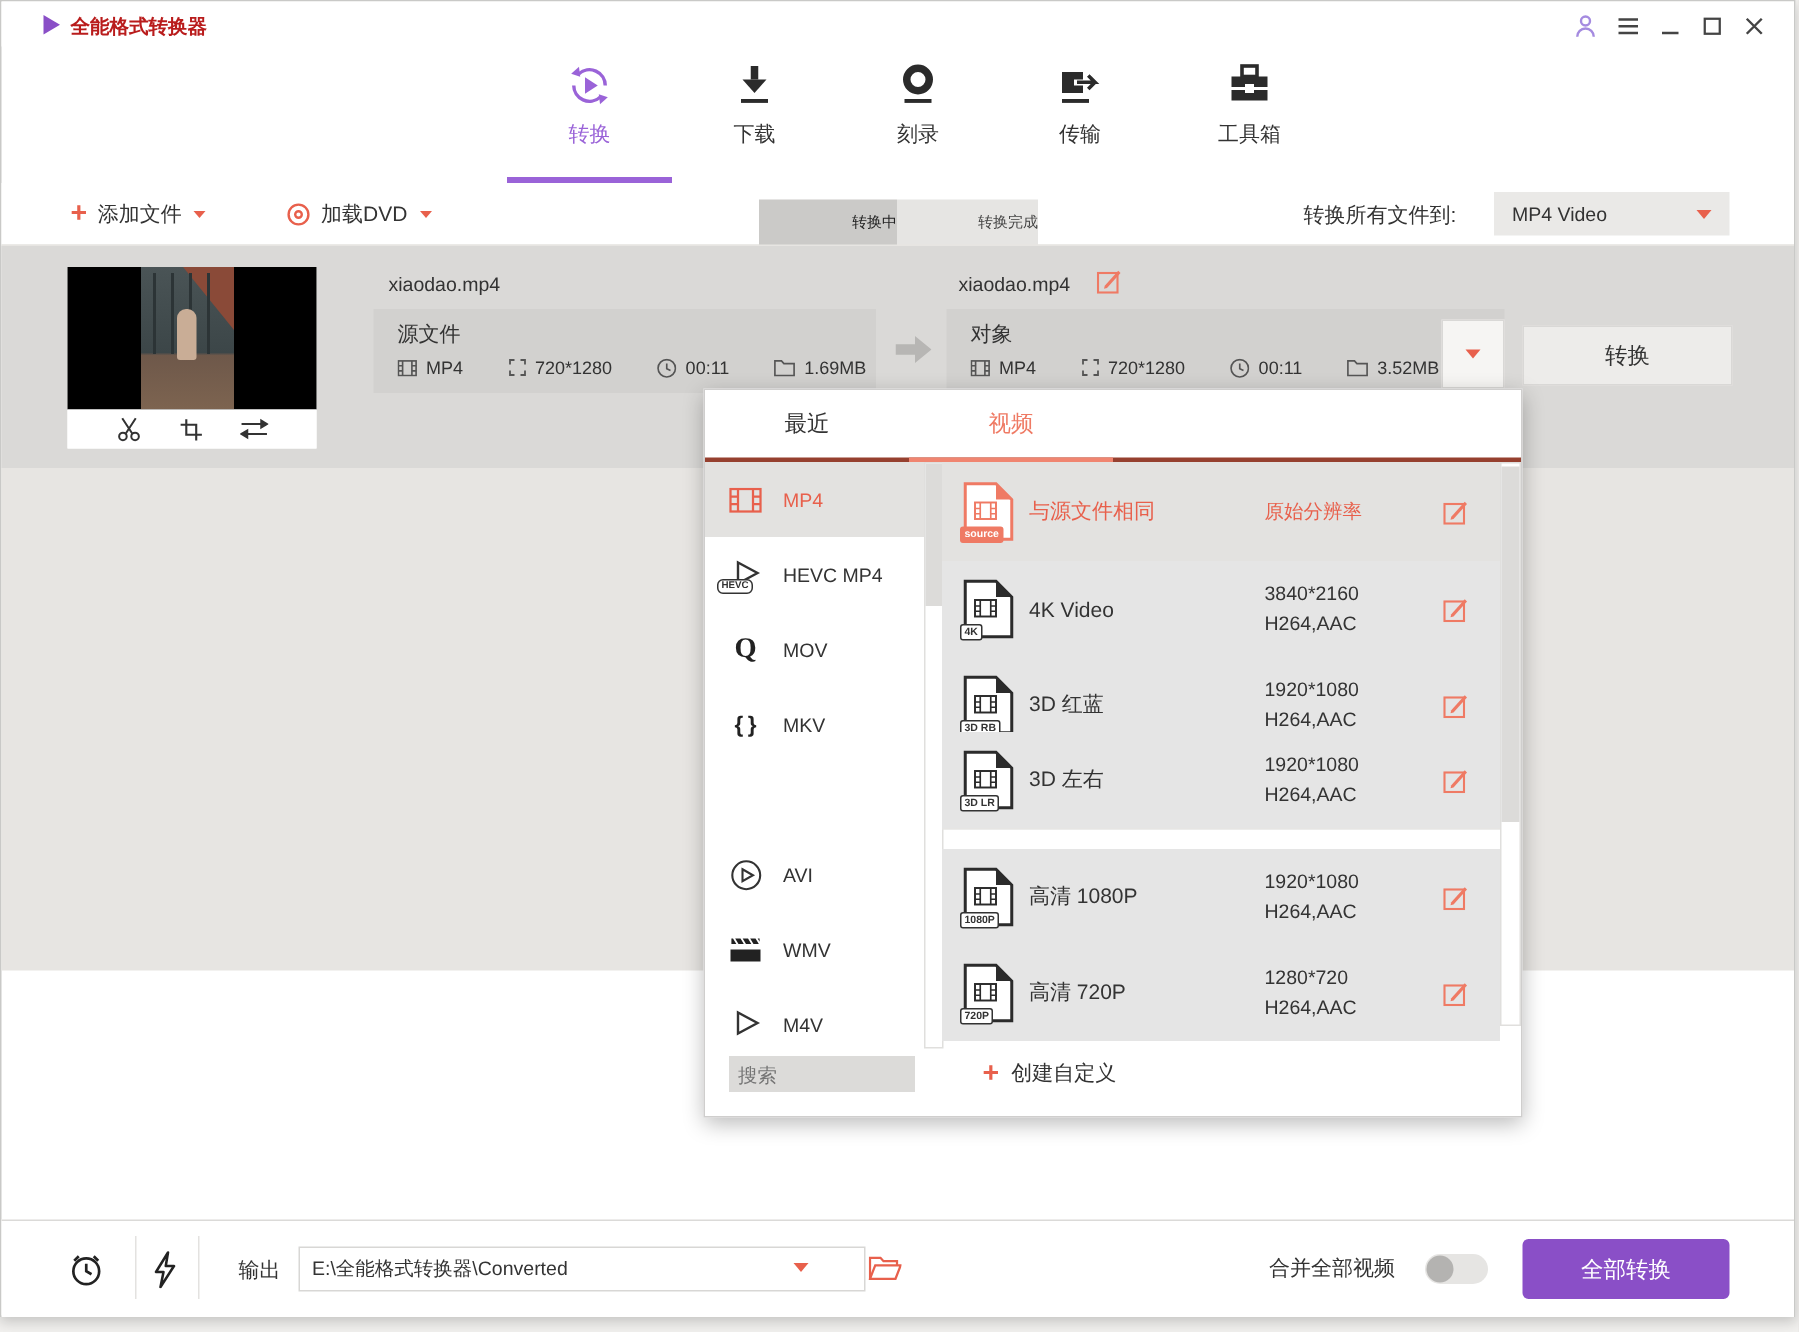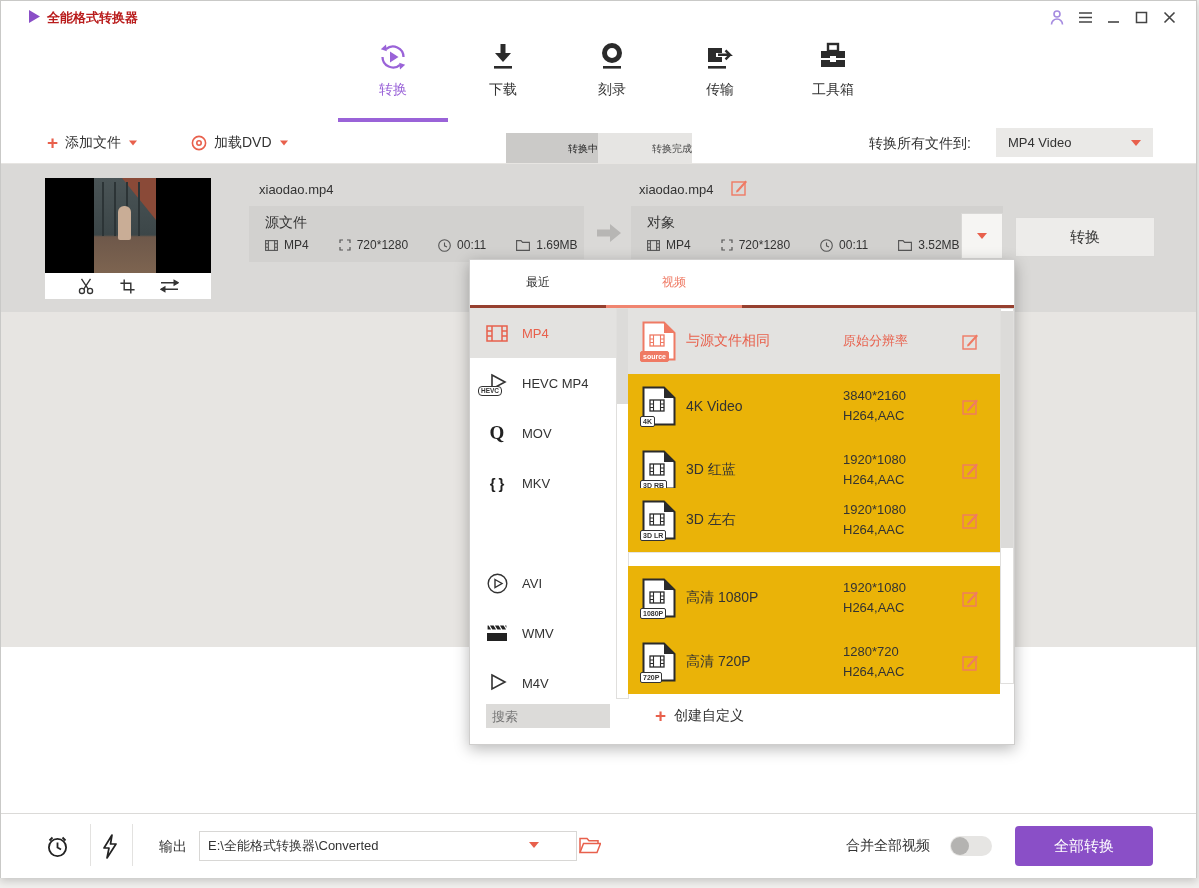--- a/index.html
+++ b/index.html
@@ -35,33 +35,33 @@
   #photo{position:absolute;left:49px;top:0;width:62px;height:95px;background:linear-gradient(180deg,#4a5456 0%,#3c4648 60%,#6e584a 62%,#7d6450 100%)}
   #photo .roof{position:absolute;right:0;top:0;width:34px;height:42px;background:#8a4a38;clip-path:polygon(100% 0,0 0,100% 100%)}
   #photo .glassline{position:absolute;left:8px;top:4px;width:2px;height:54px;background:#2c3436;box-shadow:12px 0 0 #2c3436,24px 0 0 #2c3436,36px 0 0 #2c3436}
   #photo .person{position:absolute;left:24px;top:28px;width:13px;height:34px;background:#c9ad96;border-radius:6px 6px 2px 2px}
   #thumbtools{position:absolute;left:0;top:95px;width:166px;height:26px;background:#fff;display:flex;align-items:center;justify-content:center;gap:24px}
   
   #convertbtn{position:absolute;left:1014px;top:53px;width:138px;height:38px;background:#edecea;border:1px solid #d9d8d6;font-size:15px;color:#333;display:flex;align-items:center;justify-content:center;cursor:pointer}
   #targetdrop{position:absolute;left:960px;top:49px;width:40px;height:44px;background:#f6f5f3;border:1px solid #d9d8d6;display:flex;align-items:center;justify-content:center;cursor:pointer}
   
   #popup{position:absolute;left:468px;top:96px;width:544px;height:484px;background:#fff;border:1px solid #cfcecd;box-shadow:0 4px 14px rgba(0,0,0,.28);z-index:10}
-  .ptab{position:absolute;top:0;width:136px;height:45px;line-height:45px;text-align:center;font-size:12px;color:#333;cursor:pointer}
+  .ptab{position:absolute;top:0;width:136px;height:45px;line-height:45px;text-align:center;font-size:15px;color:#333;cursor:pointer}
   .ptab.active{color:#ef7a64}
   #ptabline{position:absolute;left:0;top:45px;width:100%;height:3px;background:#96402f}
   #ptabline .seg{position:absolute;left:136px;top:0;width:136px;height:3px;background:#f08570}
   .fmtitem{position:absolute;left:0;width:146px;height:50px;display:flex;align-items:center;cursor:pointer}
   .fmtitem .fic{width:30px;margin-left:12px;display:flex;justify-content:center;position:relative}
   .fmtitem .flbl{margin-left:10px;font-size:13px;color:#333}
   .fmtitem.selected{background:#e3e2e0}
   .fmtitem.selected .flbl{color:#e8604c}
   #fmtclip{position:absolute;left:0;top:48px;width:146px;height:389px;overflow:hidden;border-right:1px solid #dddcda}
   .vscroll{position:absolute;background:#fff;border:1px solid #e0dfdd}
   .vthumb{position:absolute;left:0;width:100%;background:#dcdbd9;cursor:pointer}
-  .preset{position:absolute;left:158px;width:372px;display:flex;align-items:center;border-bottom:1px solid #e6e5e3;cursor:pointer;background:#eab308}
+  .preset{position:absolute;left:158px;width:372px;display:flex;align-items:center;border-bottom:1px solid #e6e5e3;cursor:pointer;background:#e5e5e5}
   .preset.selected{background:#e3e2e0}
   .preset .pic{margin-left:14px;position:relative;width:34px;height:40px}
   .preset .pname{position:absolute;left:58px;font-size:14px;color:#333;white-space:nowrap}
   .preset .pres{position:absolute;left:215px;font-size:13px;color:#333;line-height:20px}
   .preset .pedit{position:absolute;left:334px}
   .preset.red .pname,.preset.red .pres{color:#e8604c}
   .docicon{position:absolute;left:0;top:0;width:34px;height:40px}
   .badge{position:absolute;left:-2px;bottom:-1px;background:#fff;border:1.5px solid #333;border-radius:2px;font-size:7px;font-weight:bold;color:#333;padding:0 2px;line-height:9px;white-space:nowrap}
   .badge.redbg{background:#ef7a64;border-color:#ef7a64;color:#fff}
   .hevcbadge{position:absolute;left:-4px;bottom:-3px;background:#fff;border:1.5px solid #333;border-radius:4px;font-size:6.5px;font-weight:bold;padding:0 2px;line-height:8px}

